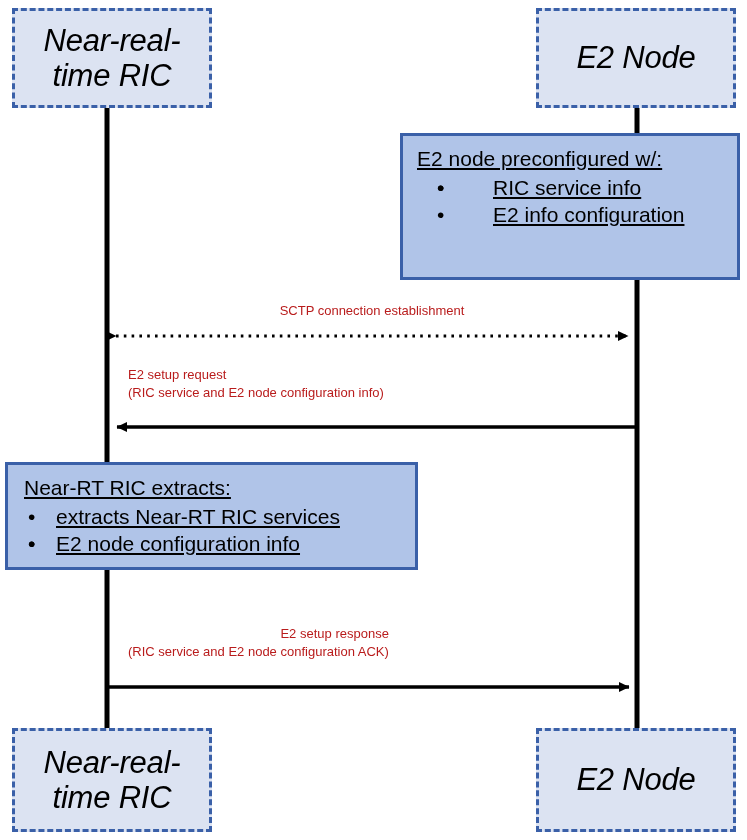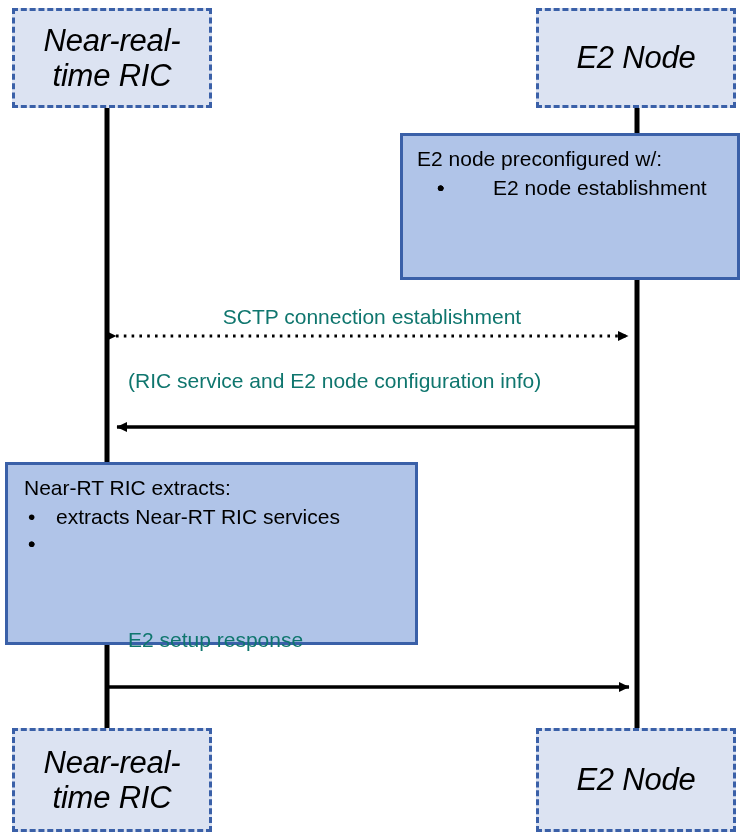--- a/index.html
+++ b/index.html
@@ -50,23 +50,24 @@
 
   
   .note-box {
     position: absolute;
     box-sizing: border-box;
     background: #b0c4e8;
     border: 3px solid #3a60a8;
     color: #000000;
     font-size: 21px;
     line-height: 1.31;
+    text-decoration: underline;
   }
   #note-e2-preconfig { left: 400px; top: 133px; width: 340px; height: 147px; padding: 9px 10px 0 14px; }
-  #note-ric-extracts { left: 5px;   top: 462px; width: 413px; height: 183px; padding: 9px 8px 0 16px; }
+  #note-ric-extracts { left: 5px;   top: 462px; width: 413px; height: 108px; padding: 9px 8px 0 16px; }
 
   .note-title { margin: 0 0 1px 0; }
   .note-list { list-style: none; margin: 0; padding: 0; }
   .note-list li {
     position: relative;
     margin: 0;
     white-space: nowrap;
   }
   .note-list li .bullet {
     position: absolute;
@@ -76,22 +77,22 @@
   
   #note-e2-preconfig .note-list li { padding-left: 76px; }
   #note-e2-preconfig .note-list li .bullet { left: 20px; }
   
   #note-ric-extracts .note-list li { padding-left: 32px; }
   #note-ric-extracts .note-list li .bullet { left: 4px; }
 
   
   .msg-label {
     position: absolute;
-    color: #0f766e;
-    font-size: 21px;
+    color: #b91c1c;
+    font-size: 13px;
     line-height: 1.42;
     white-space: nowrap;
   }
   #label-sctp          { left: 107px; top: 302px; width: 530px; text-align: center; }
   #label-e2-request    { left: 128px; top: 366px; text-align: left; }
   #label-e2-response   { left: 128px; top: 625px; text-align: right; }
 </style>
 </head>
 <body>
 
@@ -144,49 +145,53 @@
   </div>
 
   <div class="note-box" id="note-e2-preconfig">
     <p class="note-title">E2 node preconfigured w/:</p>
     <ul class="note-list">
       <li>
         <span class="bullet">•</span>
       </li>
       <li>
         <span class="bullet">•</span>
+        <span>RIC service info</span>
       </li>
       <li>
         <span class="bullet">•</span>
-        <span>E2 node establishment</span>
+        <span>E2 info configuration</span>
       </li>
     </ul>
   </div>
 
   <div class="note-box" id="note-ric-extracts">
     <p class="note-title">Near-RT RIC extracts:</p>
     <ul class="note-list">
       <li>
         <span class="bullet">•</span>
         <span>extracts Near-RT RIC services</span>
       </li>
       <li>
         <span class="bullet">•</span>
       </li>
       <li>
         <span class="bullet">•</span>
+        <span>E2 node configuration info</span>
       </li>
     </ul>
   </div>
 
   <div class="msg-label" id="label-sctp">
     <div>SCTP connection establishment</div>
   </div>
 
   <div class="msg-label" id="label-e2-request">
+    <div>E2 setup request</div>
     <div>(RIC service and E2 node configuration info)</div>
   </div>
 
   <div class="msg-label" id="label-e2-response">
     <div>E2 setup response</div>
+    <div>(RIC service and E2 node configuration ACK)</div>
   </div>
 
 </div>
 
 </body></html>

